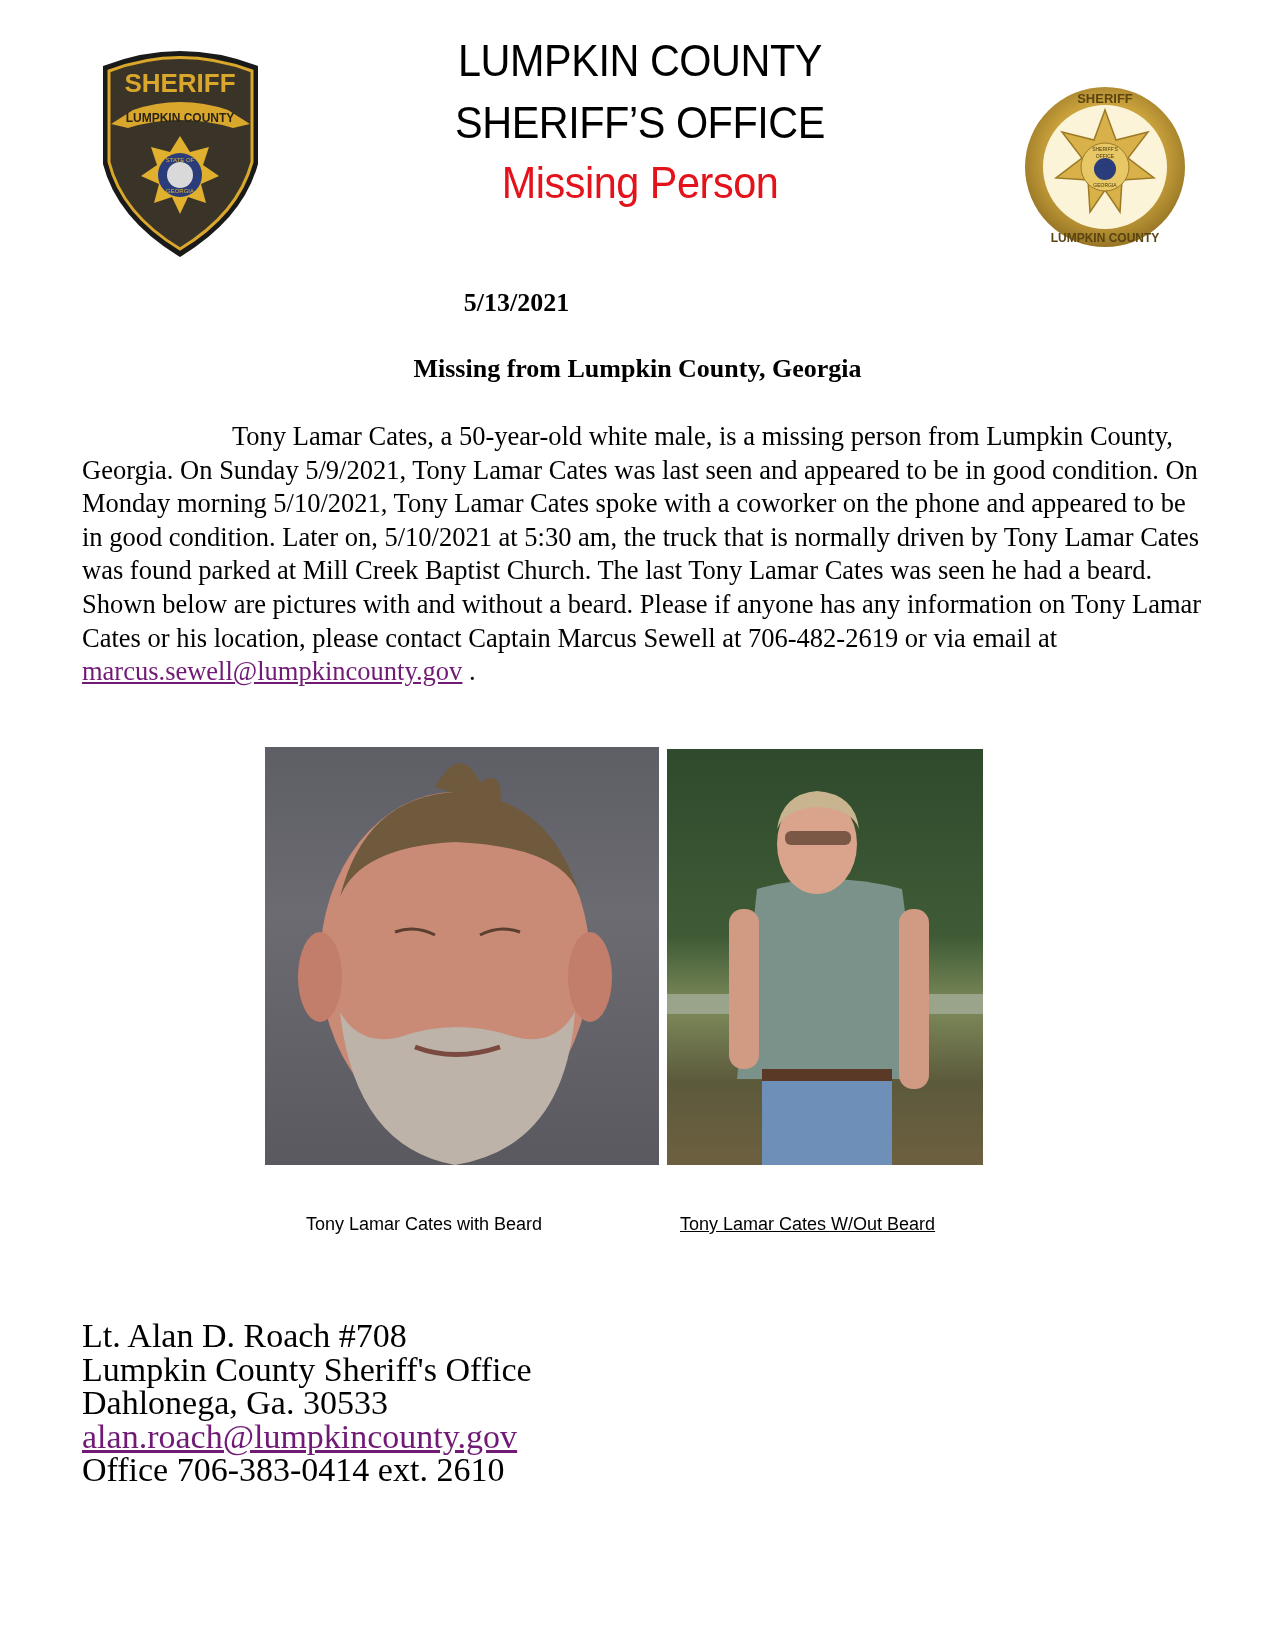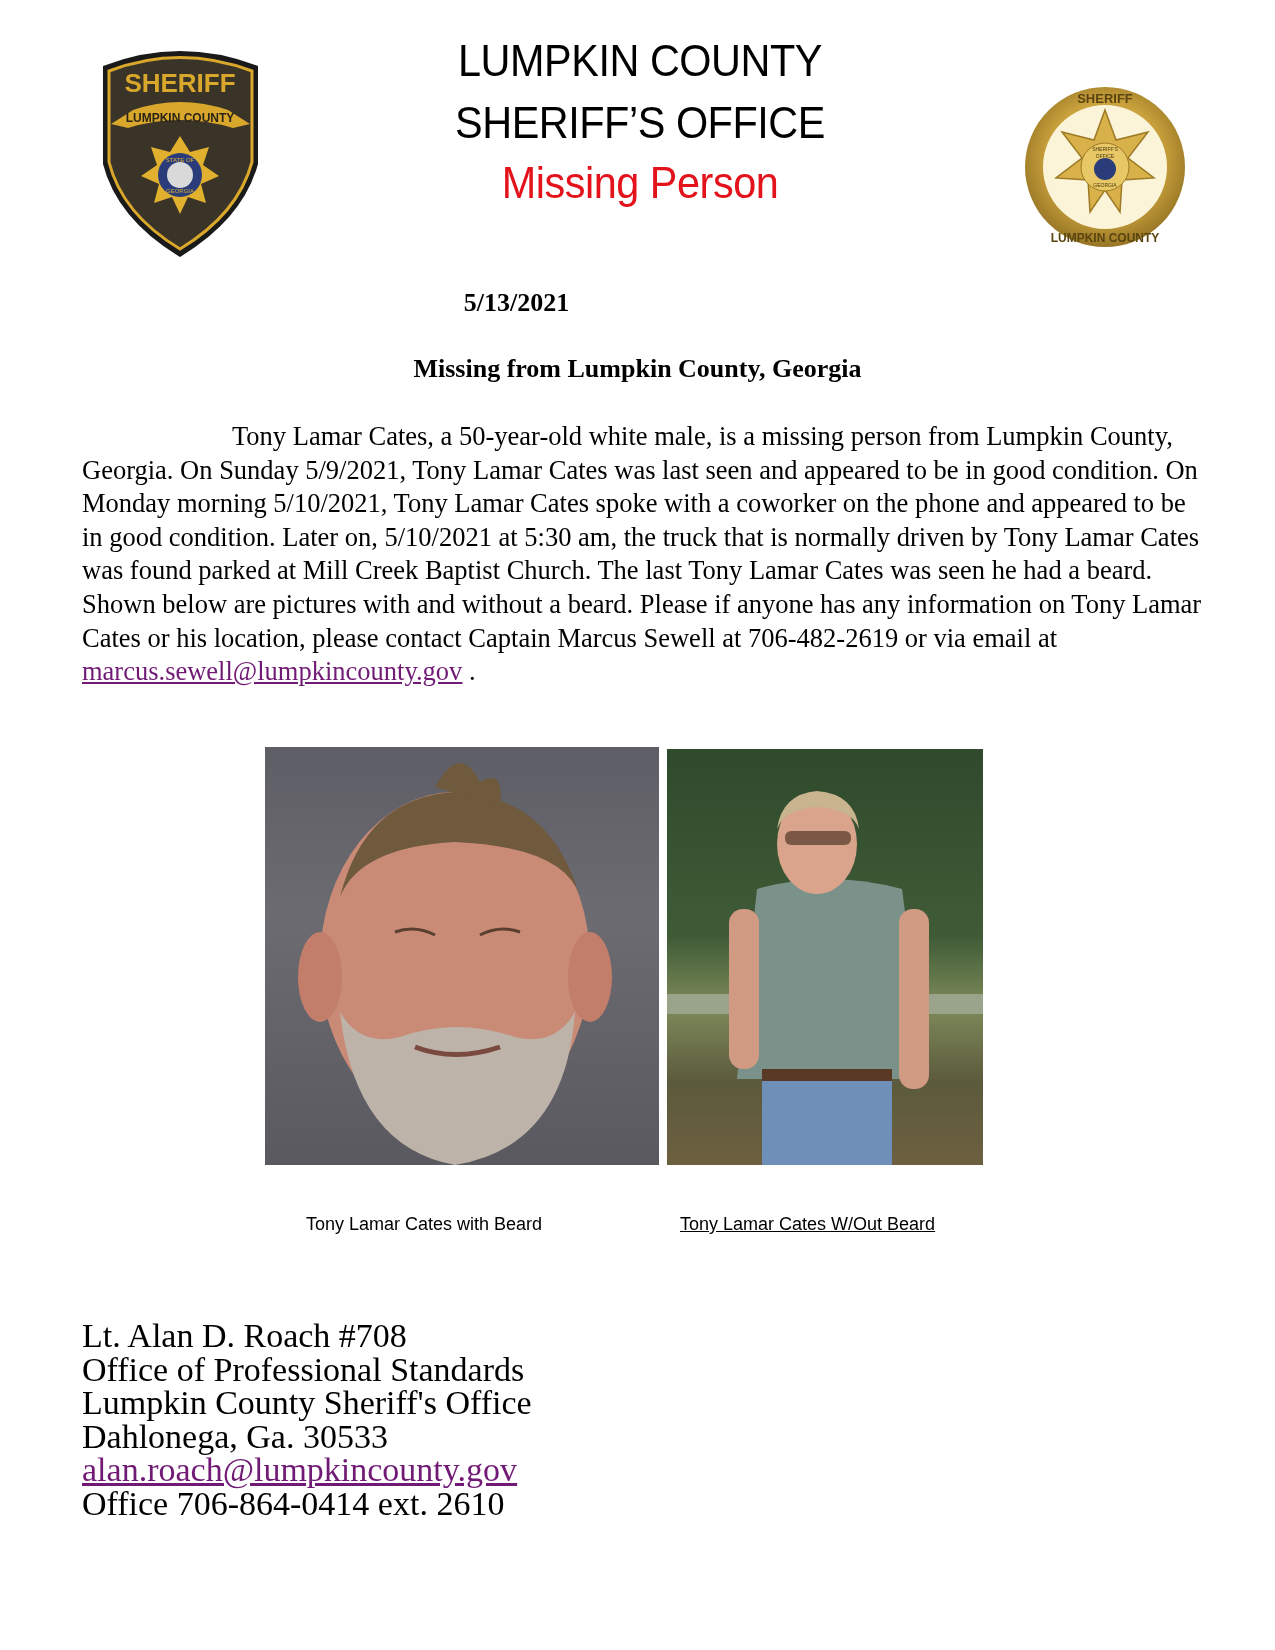--- a/index.html
+++ b/index.html
@@ -99,18 +99,17 @@
     <ellipse cx="150" cy="95" rx="40" ry="50" fill="#d9a48b"></ellipse>
     <path d="M110,80 Q115,45 150,42 Q188,45 192,80 Q185,60 150,58 Q118,60 110,80 Z" fill="#c8b48e"></path>
     <rect x="118" y="82" width="66" height="14" rx="6" fill="#6a4b3a" opacity="0.85"></rect>
   </svg>
 </div>
 <div class="caption" id="cap1">Tony Lamar Cates with Beard</div>
 <div class="caption" id="cap2">Tony Lamar Cates W/Out Beard</div>
 
 <div class="abs" id="contact">
   <div>Lt. Alan D. Roach #708</div>
-  <div>Office of Professional Standards</div>
   <div>Lumpkin County Sheriff's Office</div>
   <div>Dahlonega, Ga. 30533</div>
   <div><a class="link" href="#">alan.roach@lumpkincounty.gov</a></div>
-  <div>Office 706-864-0414 ext. 2610</div>
+  <div>Office 706-383-0414 ext. 2610</div>
 </div>
 
 </body></html>

